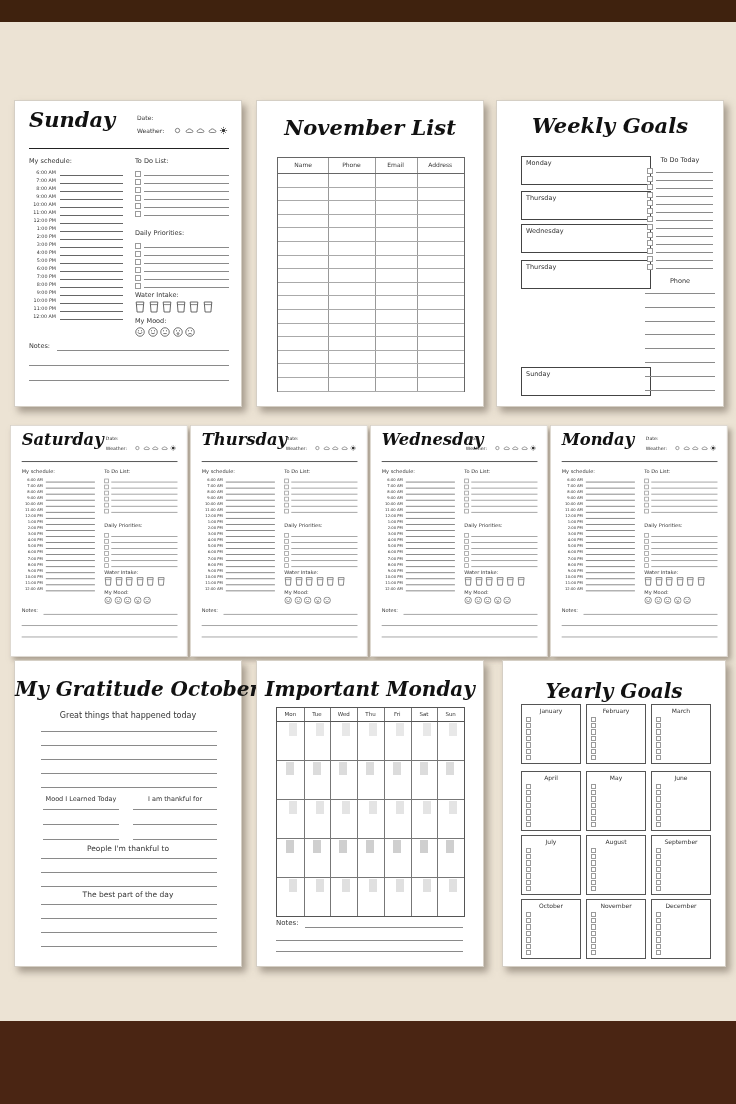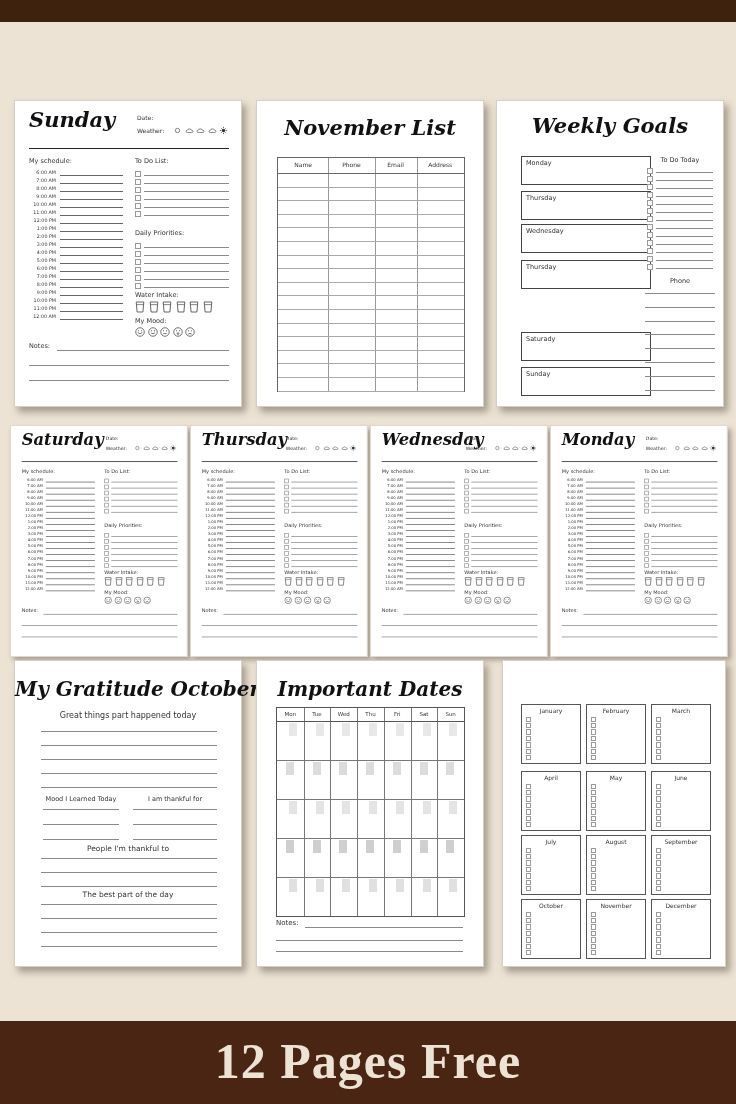--- a/index.html
+++ b/index.html
@@ -261,23 +261,20 @@
       </div>
       <div class="abs" style="left: 24px; top: 90px; width: 128px; height: 27px; border: 1.3px solid rgb(68, 68, 68);">
         <div class="abs" style="left: 4px; top: 2px; font-size: 6.5px; color: rgb(51, 51, 51); width: auto; text-align: left; font-weight: normal;">Thursday</div>
       </div>
       <div class="abs" style="left: 24px; top: 123px; width: 128px; height: 27px; border: 1.3px solid rgb(68, 68, 68);">
         <div class="abs" style="left: 4px; top: 2px; font-size: 6.5px; color: rgb(51, 51, 51); width: auto; text-align: left; font-weight: normal;">Wednesday</div>
       </div>
       <div class="abs" style="left: 24px; top: 159px; width: 128px; height: 27px; border: 1.3px solid rgb(68, 68, 68);">
         <div class="abs" style="left: 4px; top: 2px; font-size: 6.5px; color: rgb(51, 51, 51); width: auto; text-align: left; font-weight: normal;">Thursday</div>
       </div>
-      <div class="abs" style="left: 24px; top: 231px; width: 128px; height: 27px; border: 1.3px solid rgb(68, 68, 68);">
-        <div class="abs" style="left: 4px; top: 2px; font-size: 6.5px; color: rgb(51, 51, 51); width: auto; text-align: left; font-weight: normal;">Saturady</div>
-      </div>
       <div class="abs" style="left: 24px; top: 266px; width: 128px; height: 27px; border: 1.3px solid rgb(68, 68, 68);">
         <div class="abs" style="left: 4px; top: 2px; font-size: 6.5px; color: rgb(51, 51, 51); width: auto; text-align: left; font-weight: normal;">Sunday</div>
       </div>
       <div class="abs" style="left: 148px; top: 55px; font-size: 6.5px; color: rgb(51, 51, 51); width: 70px; text-align: center; font-weight: normal;">To Do Today</div>
       <div class="cb" style="left: 150px; top: 67px; width: 4px; height: 4px; position: absolute;"></div>
       <div class="ln" style="left: 159px; top: 71px; width: 57px; height: 0px; position: absolute; border-bottom-color: rgb(138, 138, 138);"></div>
       <div class="cb" style="left: 150px; top: 75px; width: 4px; height: 4px; position: absolute;"></div>
       <div class="ln" style="left: 159px; top: 79px; width: 57px; height: 0px; position: absolute; border-bottom-color: rgb(138, 138, 138);"></div>
       <div class="cb" style="left: 150px; top: 83px; width: 4px; height: 4px; position: absolute;"></div>
       <div class="ln" style="left: 159px; top: 87px; width: 57px; height: 0px; position: absolute; border-bottom-color: rgb(138, 138, 138);"></div>
@@ -1108,21 +1105,21 @@
         </div>
         <div class="abs" style="left: 14px; top: 241px; font-size: 6.5px; color: rgb(51, 51, 51); width: auto; text-align: left; font-weight: normal;">Notes:</div>
         <div class="ln" style="left: 42px; top: 249px; width: 172px; height: 0px; position: absolute; border-bottom-color: rgb(138, 138, 138);"></div>
         <div class="ln" style="left: 14px; top: 264px; width: 200px; height: 0px; position: absolute; border-bottom-color: rgb(138, 138, 138);"></div>
         <div class="ln" style="left: 14px; top: 279px; width: 200px; height: 0px; position: absolute; border-bottom-color: rgb(138, 138, 138);"></div>
       </div>
     </div>
 
   <div class="page" id="pg-gratitude" style="left:14px;top:660px;width:226px;height:305px;">
       <div class="abs" style="left: 0px; top: 16px; font-size: 20px; color: rgb(17, 17, 17); width: 226px; text-align: center; font-weight: bold; font-family: &quot;DejaVu Serif&quot;, serif; font-style: italic;">My Gratitude October</div>
-      <div class="abs" style="left: 0px; top: 50px; font-size: 8px; color: rgb(51, 51, 51); width: 226px; text-align: center; font-weight: normal;">Great things part happened today</div>
+      <div class="abs" style="left: 0px; top: 50px; font-size: 8px; color: rgb(51, 51, 51); width: 226px; text-align: center; font-weight: normal;">Great things that happened today</div>
       <div class="ln" style="left: 26px; top: 70px; width: 176px; height: 0px; position: absolute; border-bottom-color: rgb(138, 138, 138);"></div>
       <div class="ln" style="left: 26px; top: 84px; width: 176px; height: 0px; position: absolute; border-bottom-color: rgb(138, 138, 138);"></div>
       <div class="ln" style="left: 26px; top: 98px; width: 176px; height: 0px; position: absolute; border-bottom-color: rgb(138, 138, 138);"></div>
       <div class="ln" style="left: 26px; top: 112px; width: 176px; height: 0px; position: absolute; border-bottom-color: rgb(138, 138, 138);"></div>
       <div class="ln" style="left: 26px; top: 126px; width: 176px; height: 0px; position: absolute; border-bottom-color: rgb(138, 138, 138);"></div>
       <div class="abs" style="left: 28px; top: 134px; font-size: 6.5px; color: rgb(51, 51, 51); width: 76px; text-align: center; font-weight: normal;">Mood I Learned Today</div>
       <div class="abs" style="left: 118px; top: 134px; font-size: 6.5px; color: rgb(51, 51, 51); width: 84px; text-align: center; font-weight: normal;">I am thankful for</div>
       <div class="ln" style="left: 28px; top: 148px; width: 76px; height: 0px; position: absolute; border-bottom-color: rgb(138, 138, 138);"></div>
       <div class="ln" style="left: 118px; top: 148px; width: 84px; height: 0px; position: absolute; border-bottom-color: rgb(138, 138, 138);"></div>
       <div class="ln" style="left: 28px; top: 163px; width: 76px; height: 0px; position: absolute; border-bottom-color: rgb(138, 138, 138);"></div>
@@ -1133,21 +1130,21 @@
       <div class="ln" style="left: 26px; top: 197px; width: 176px; height: 0px; position: absolute; border-bottom-color: rgb(138, 138, 138);"></div>
       <div class="ln" style="left: 26px; top: 211px; width: 176px; height: 0px; position: absolute; border-bottom-color: rgb(138, 138, 138);"></div>
       <div class="ln" style="left: 26px; top: 225px; width: 176px; height: 0px; position: absolute; border-bottom-color: rgb(138, 138, 138);"></div>
       <div class="abs" style="left: 0px; top: 229px; font-size: 7.5px; color: rgb(51, 51, 51); width: 226px; text-align: center; font-weight: normal;">The best part of the day</div>
       <div class="ln" style="left: 26px; top: 243px; width: 176px; height: 0px; position: absolute; border-bottom-color: rgb(138, 138, 138);"></div>
       <div class="ln" style="left: 26px; top: 257px; width: 176px; height: 0px; position: absolute; border-bottom-color: rgb(138, 138, 138);"></div>
       <div class="ln" style="left: 26px; top: 271px; width: 176px; height: 0px; position: absolute; border-bottom-color: rgb(138, 138, 138);"></div>
       <div class="ln" style="left: 26px; top: 285px; width: 176px; height: 0px; position: absolute; border-bottom-color: rgb(138, 138, 138);"></div>
     </div>
   <div class="page" id="pg-dates" style="left:256px;top:660px;width:226px;height:305px;">
-      <div class="abs" style="left: 0px; top: 16px; font-size: 20px; color: rgb(17, 17, 17); width: 226px; text-align: center; font-weight: bold; font-family: &quot;DejaVu Serif&quot;, serif; font-style: italic;">Important Dates</div>
+      <div class="abs" style="left: 0px; top: 16px; font-size: 20px; color: rgb(17, 17, 17); width: 226px; text-align: center; font-weight: bold; font-family: &quot;DejaVu Serif&quot;, serif; font-style: italic;">Important Monday</div>
       <div class="abs" style="left: 19px; top: 46px; width: 187px; height: 208px; border: 1px solid rgb(85, 85, 85);">
         <div class="abs" style="left: 26.7143px; top: 0px; width: 0px; height: 208px; border-left: 1px solid rgb(119, 119, 119);"></div>
         <div class="abs" style="left: 53.4286px; top: 0px; width: 0px; height: 208px; border-left: 1px solid rgb(119, 119, 119);"></div>
         <div class="abs" style="left: 80.1429px; top: 0px; width: 0px; height: 208px; border-left: 1px solid rgb(119, 119, 119);"></div>
         <div class="abs" style="left: 106.857px; top: 0px; width: 0px; height: 208px; border-left: 1px solid rgb(119, 119, 119);"></div>
         <div class="abs" style="left: 133.571px; top: 0px; width: 0px; height: 208px; border-left: 1px solid rgb(119, 119, 119);"></div>
         <div class="abs" style="left: 160.286px; top: 0px; width: 0px; height: 208px; border-left: 1px solid rgb(119, 119, 119);"></div>
         <div class="abs" style="left: 0px; top: 2.5px; font-size: 5.5px; color: rgb(51, 51, 51); width: 26.7143px; text-align: center; font-weight: normal;">Mon</div>
         <div class="abs" style="left: 26.7143px; top: 2.5px; font-size: 5.5px; color: rgb(51, 51, 51); width: 26.7143px; text-align: center; font-weight: normal;">Tue</div>
         <div class="abs" style="left: 53.4286px; top: 2.5px; font-size: 5.5px; color: rgb(51, 51, 51); width: 26.7143px; text-align: center; font-weight: normal;">Wed</div>
@@ -1195,20 +1192,21 @@
         <div class="abs" style="left: 118.857px; top: 171px; width: 8px; height: 13px; background: rgb(224, 224, 224);"></div>
         <div class="abs" style="left: 145.571px; top: 171px; width: 8px; height: 13px; background: rgb(224, 224, 224);"></div>
         <div class="abs" style="left: 172.286px; top: 171px; width: 8px; height: 13px; background: rgb(224, 224, 224);"></div>
       </div>
       <div class="abs" style="left: 19px; top: 258px; font-size: 7px; color: rgb(51, 51, 51); width: auto; text-align: left; font-weight: normal;">Notes:</div>
       <div class="ln" style="left: 48px; top: 266px; width: 158px; height: 0px; position: absolute; border-bottom-color: rgb(138, 138, 138);"></div>
       <div class="ln" style="left: 19px; top: 279px; width: 187px; height: 0px; position: absolute; border-bottom-color: rgb(138, 138, 138);"></div>
       <div class="ln" style="left: 19px; top: 290px; width: 187px; height: 0px; position: absolute; border-bottom-color: rgb(138, 138, 138);"></div>
     </div>
   <div class="page" id="pg-yearly" style="left:502px;top:660px;width:222px;height:305px;">
+      <div class="abs" style="left: 0px; top: 18px; font-size: 20px; color: rgb(17, 17, 17); width: 222px; text-align: center; font-weight: bold; font-family: &quot;DejaVu Serif&quot;, serif; font-style: italic;">Yearly Goals</div>
       <div class="abs" style="left: 18px; top: 43px; width: 58px; height: 58px; border: 1.2px solid rgb(85, 85, 85);">
         <div class="abs" style="left: 0px; top: 1.5px; font-size: 6px; color: rgb(51, 51, 51); width: 58px; text-align: center; font-weight: normal;">January</div>
         <div class="cb" style="left: 3.5px; top: 11.5px; width: 3.6px; height: 3.6px; position: absolute;"></div>
         <div class="cb" style="left: 3.5px; top: 17.9px; width: 3.6px; height: 3.6px; position: absolute;"></div>
         <div class="cb" style="left: 3.5px; top: 24.3px; width: 3.6px; height: 3.6px; position: absolute;"></div>
         <div class="cb" style="left: 3.5px; top: 30.7px; width: 3.6px; height: 3.6px; position: absolute;"></div>
         <div class="cb" style="left: 3.5px; top: 37.1px; width: 3.6px; height: 3.6px; position: absolute;"></div>
         <div class="cb" style="left: 3.5px; top: 43.5px; width: 3.6px; height: 3.6px; position: absolute;"></div>
         <div class="cb" style="left: 3.5px; top: 49.9px; width: 3.6px; height: 3.6px; position: absolute;"></div>
       </div>
@@ -1318,14 +1316,13 @@
         <div class="cb" style="left: 3.5px; top: 17.9px; width: 3.6px; height: 3.6px; position: absolute;"></div>
         <div class="cb" style="left: 3.5px; top: 24.3px; width: 3.6px; height: 3.6px; position: absolute;"></div>
         <div class="cb" style="left: 3.5px; top: 30.7px; width: 3.6px; height: 3.6px; position: absolute;"></div>
         <div class="cb" style="left: 3.5px; top: 37.1px; width: 3.6px; height: 3.6px; position: absolute;"></div>
         <div class="cb" style="left: 3.5px; top: 43.5px; width: 3.6px; height: 3.6px; position: absolute;"></div>
         <div class="cb" style="left: 3.5px; top: 49.9px; width: 3.6px; height: 3.6px; position: absolute;"></div>
       </div>
     </div>
 
   <div class="band-bottom"></div>
-  <div class="footer-label">12 Pages Free</div>
 </div>
 
 </body></html>

